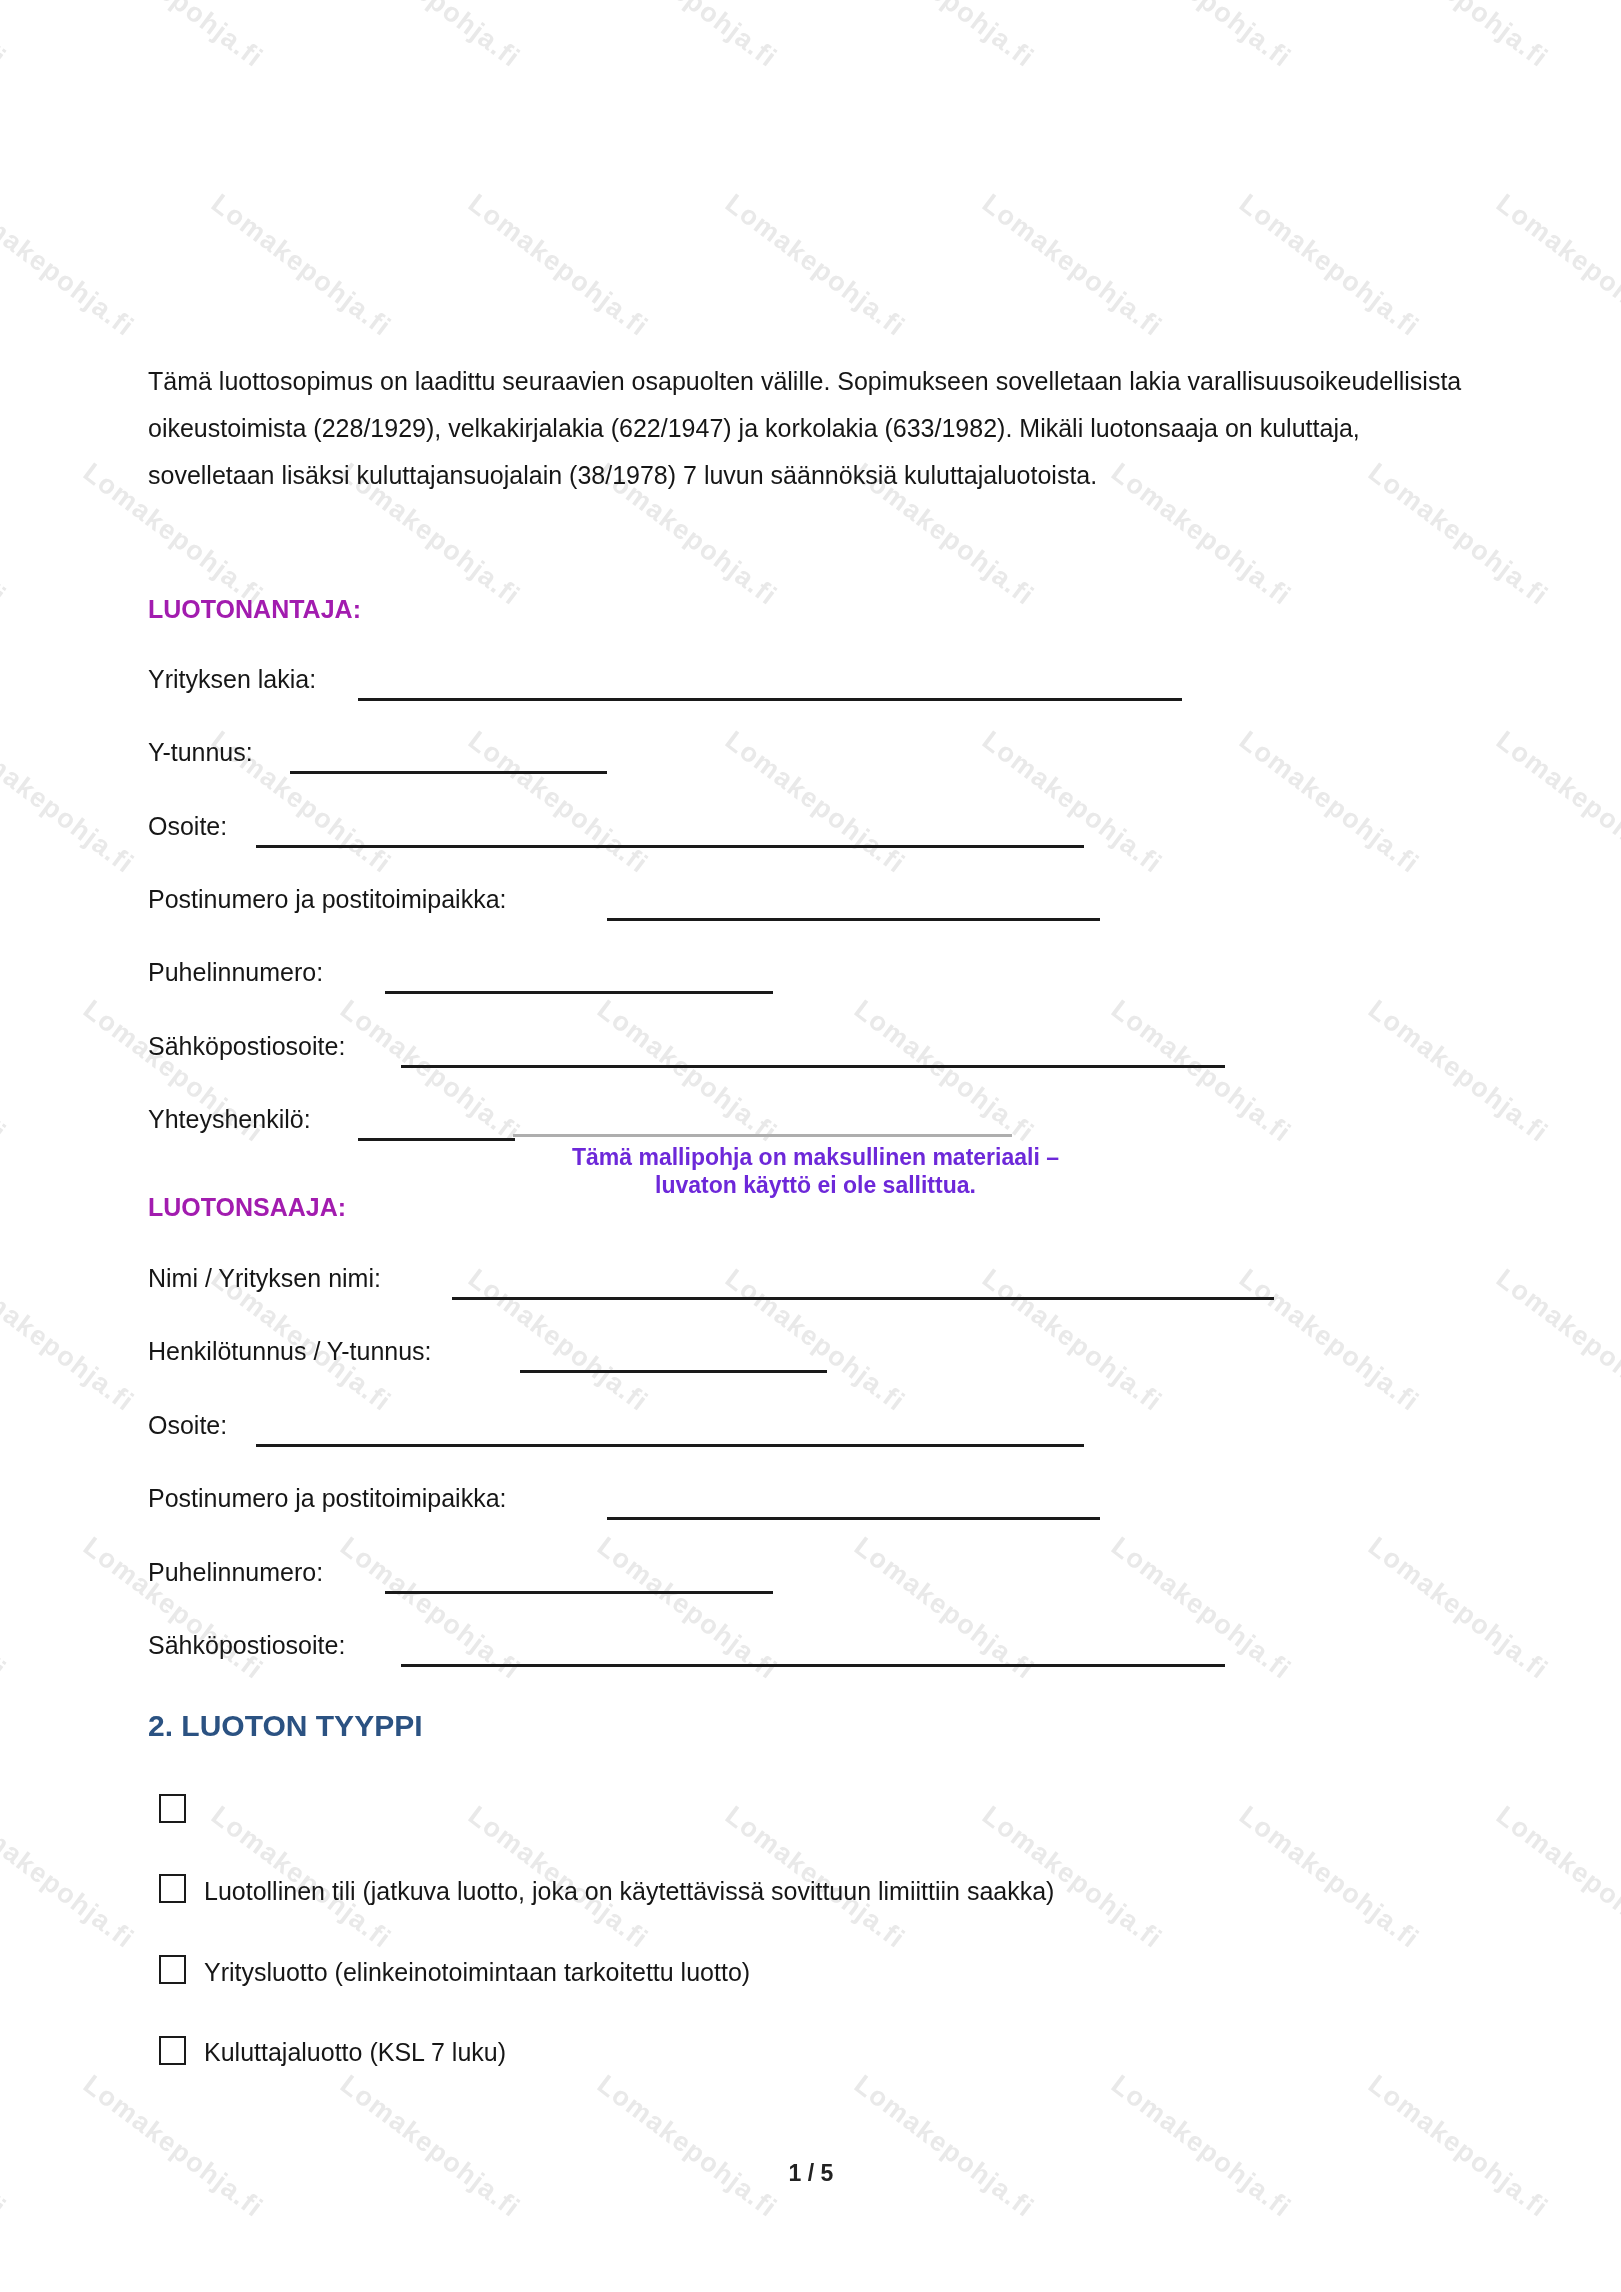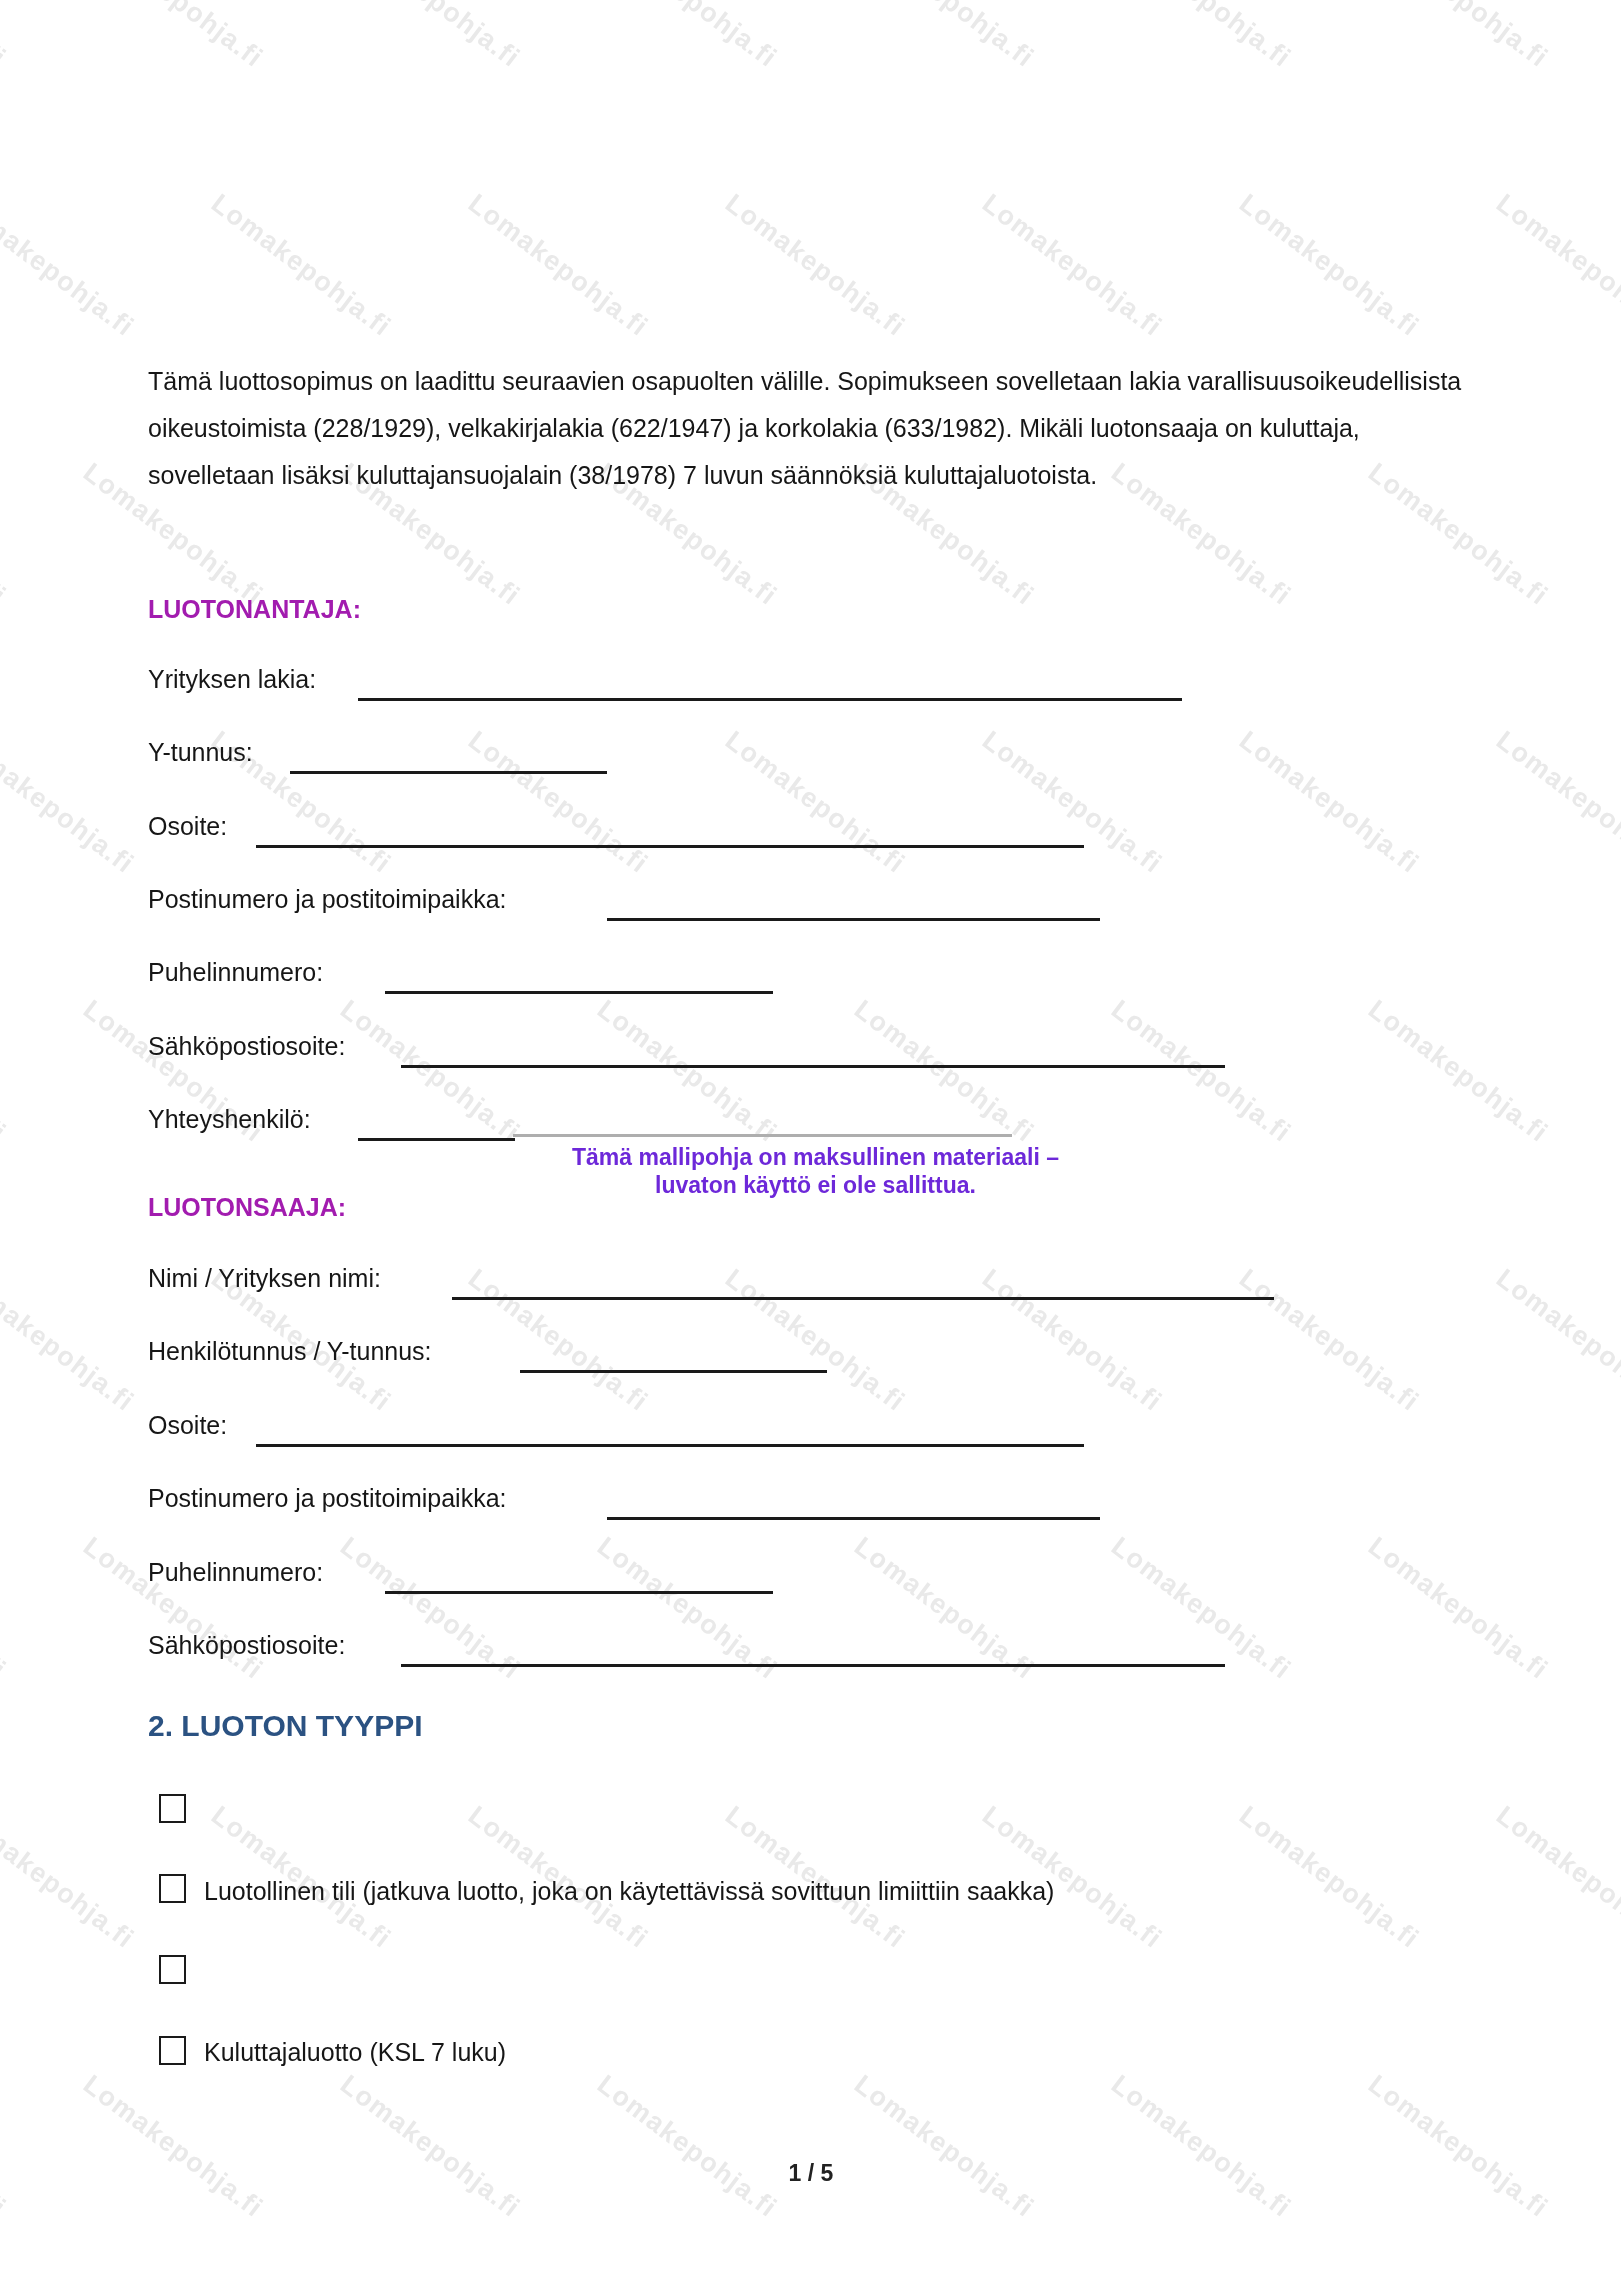--- a/index.html
+++ b/index.html
@@ -154,20 +154,21 @@
     <div class="fline" style="left:401px;top:1664px;width:824px"></div>
 
     <div class="sec-heading" style="top:1706px">2. LUOTON TYYPPI</div>
 
     <div class="cbx" style="top:1794px"></div>
 
     <div class="cbx" style="top:1874px"></div>
     <div class="cbx-lbl" style="top:1876px">Luotollinen tili (jatkuva luotto, joka on käytettävissä sovittuun limiittiin saakka)</div>
 
     <div class="cbx" style="top:1955px"></div>
+    <div class="cbx-lbl" style="top:1957px">Yritysluotto (elinkeinotoimintaan tarkoitettu luotto)</div>
 
     <div class="cbx" style="top:2036px"></div>
     <div class="cbx-lbl" style="top:2037px">Kuluttajaluotto (KSL 7 luku)</div>
 
     <div class="page-num">1 / 5</div>
 
   </div>
 </div>
 
 

